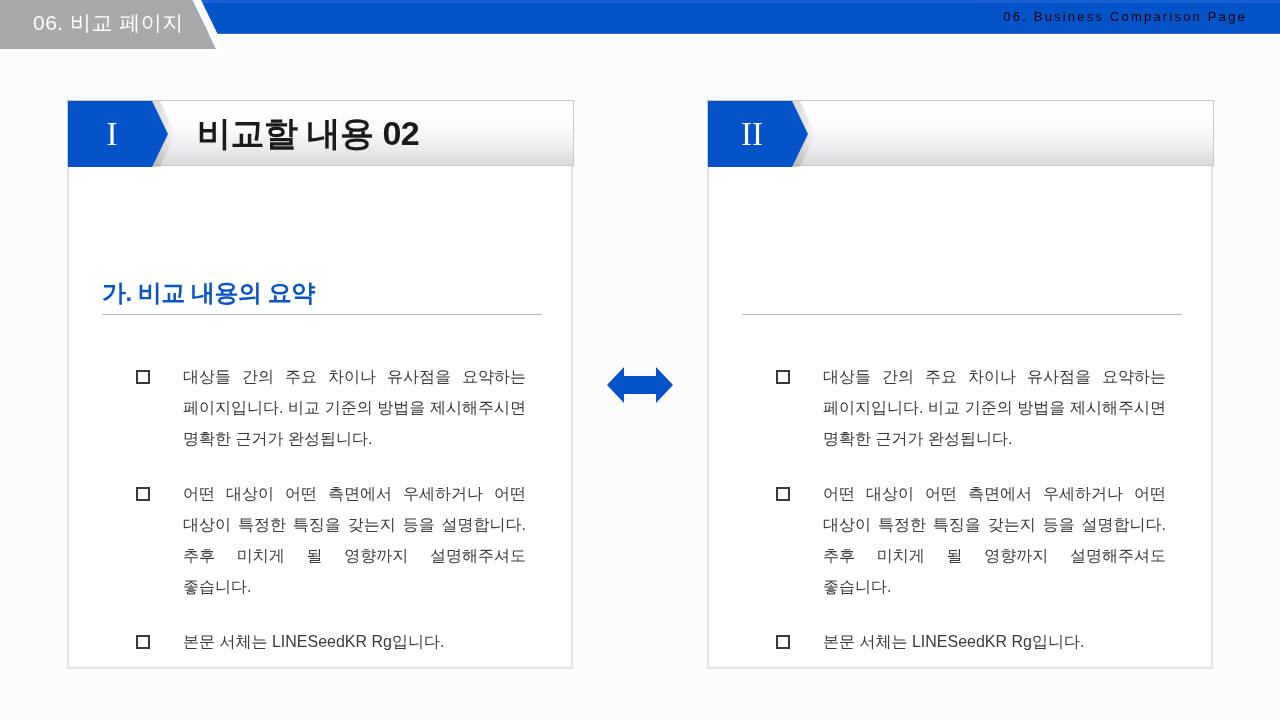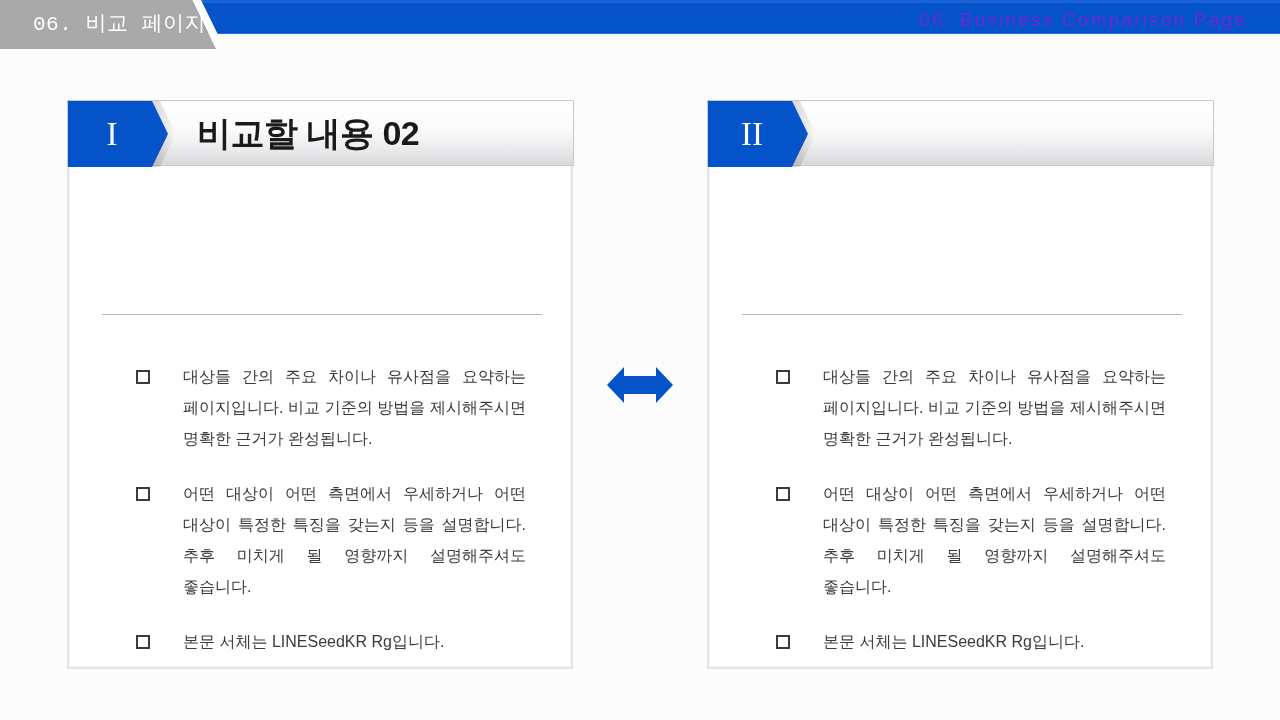--- a/index.html
+++ b/index.html
@@ -24,25 +24,25 @@
       background: #a9a9a9;
       clip-path: polygon(0 0, 192px 0, 216px 49px, 0 49px);
     }
     .top-tag-gap {
       position: absolute; left: 0; top: 0; height: 49px; width: 224px;
       background: #ffffff;
       clip-path: polygon(192px 0, 201px 0, 225px 49px, 216px 49px);
     }
     .top-tag-label {
       position: absolute; left: 33px; top: 9px;
-      color: #ffffff; font-size: 21px; letter-spacing: 0.5px; font-family: Liberation Mono, monospace;
+      color: #ffffff; font-size: 21px; letter-spacing: 0.5px;
     }
     .top-subtitle {
       position: absolute; right: 33px; top: 9px;
-      color: #6d28d9; font-size: 19px; letter-spacing: 2.2px;
+      color: #000000; font-size: 13px; letter-spacing: 2.2px;
     }
 
     
     .panel {
       position: absolute; top: 100px; width: 507px; height: 570px;
     }
     .panel-left { left: 67px; }
     .panel-right { left: 707px; }
     .panel-body {
       position: absolute; left: 0; top: 65px; width: 506px; height: 504px;
@@ -107,20 +107,21 @@
 
   <div class="top-bar"></div>
   <div class="top-bar-lighttop"></div>
   <div class="top-tag-gap"></div>
   <div class="top-tag"></div>
   <div class="top-tag-label">06. 비교 페이지</div>
   <div class="top-subtitle">06. Business Comparison Page</div>
 
   <div class="panel panel-left">
     <div class="panel-body">
+      <div class="section-heading">가. 비교 내용의 요약</div>
       <div class="section-rule"></div>
       <div class="bullets">
         <div class="bullet">
           <span class="bullet-box"></span>
           <div class="bullet-text">대상들 간의 주요 차이나 유사점을 요약하는 페이지입니다. 비교 기준의 방법을 제시해주시면 명확한 근거가 완성됩니다.</div>
         </div>
         <div class="bullet">
           <span class="bullet-box"></span>
           <div class="bullet-text">어떤 대상이 어떤 측면에서 우세하거나 어떤 대상이 특정한 특징을 갖는지 등을 설명합니다. 추후 미치게 될 영향까지 설명해주셔도 좋습니다.</div>
         </div>

